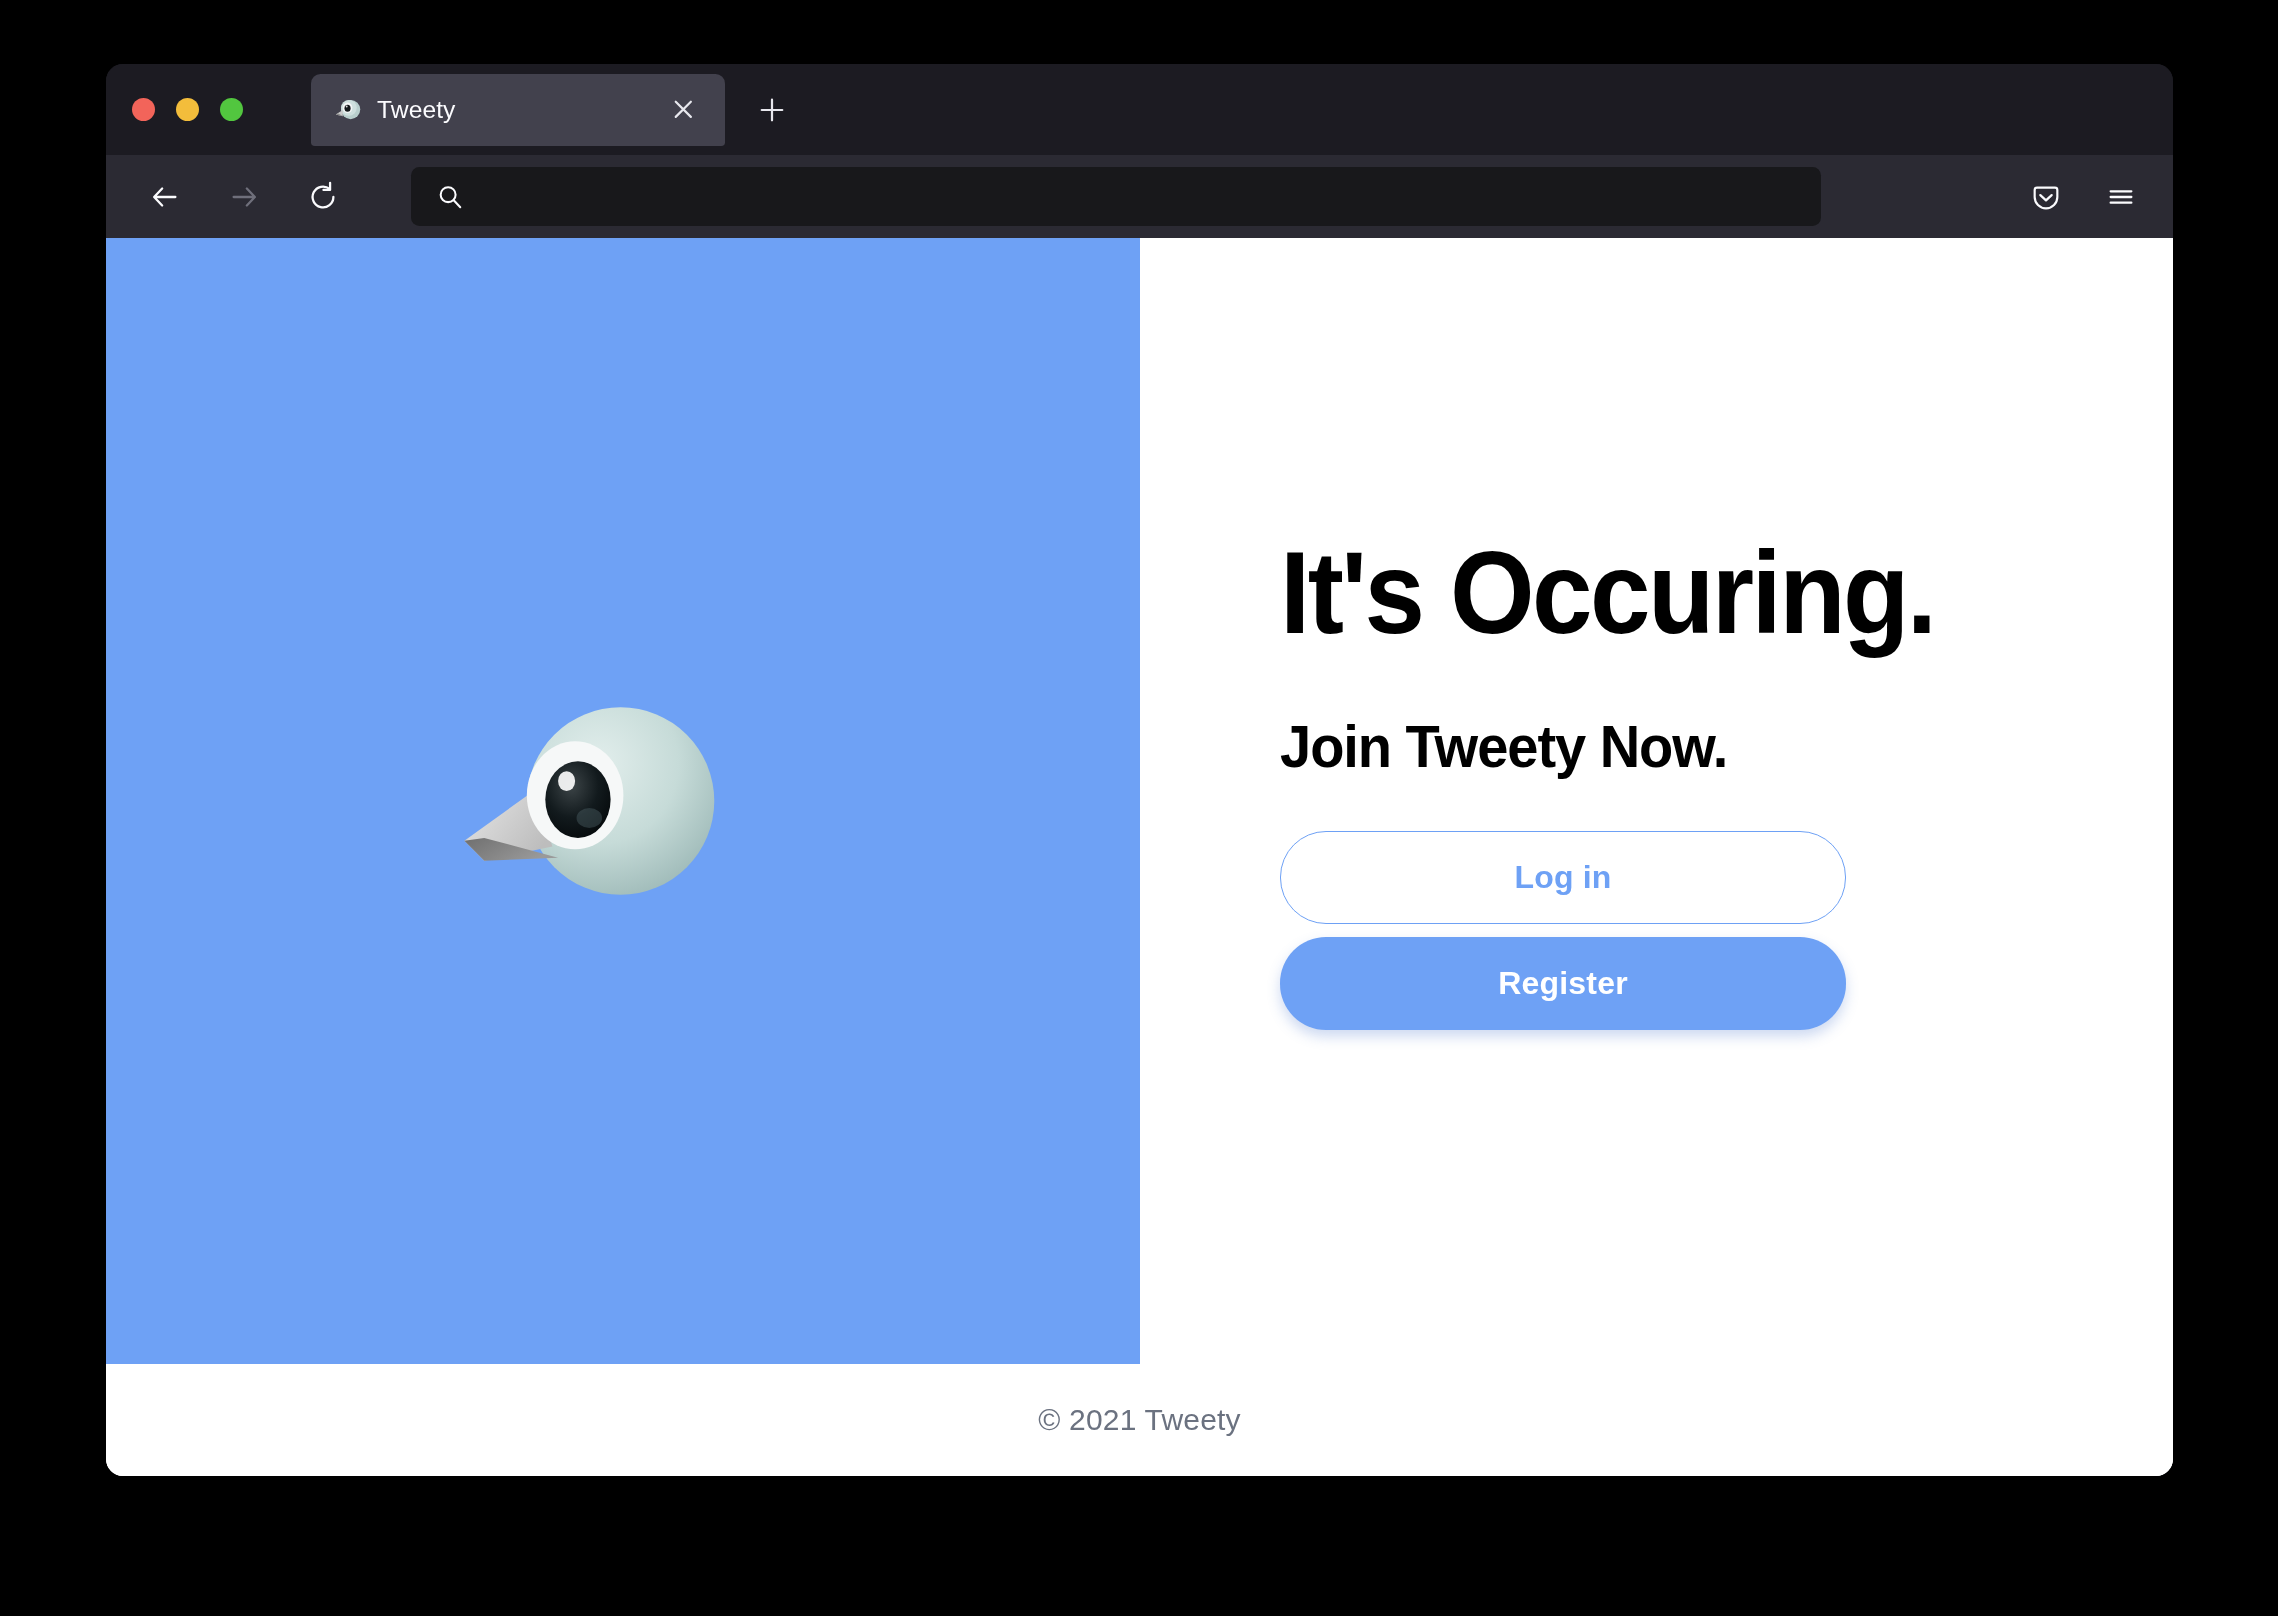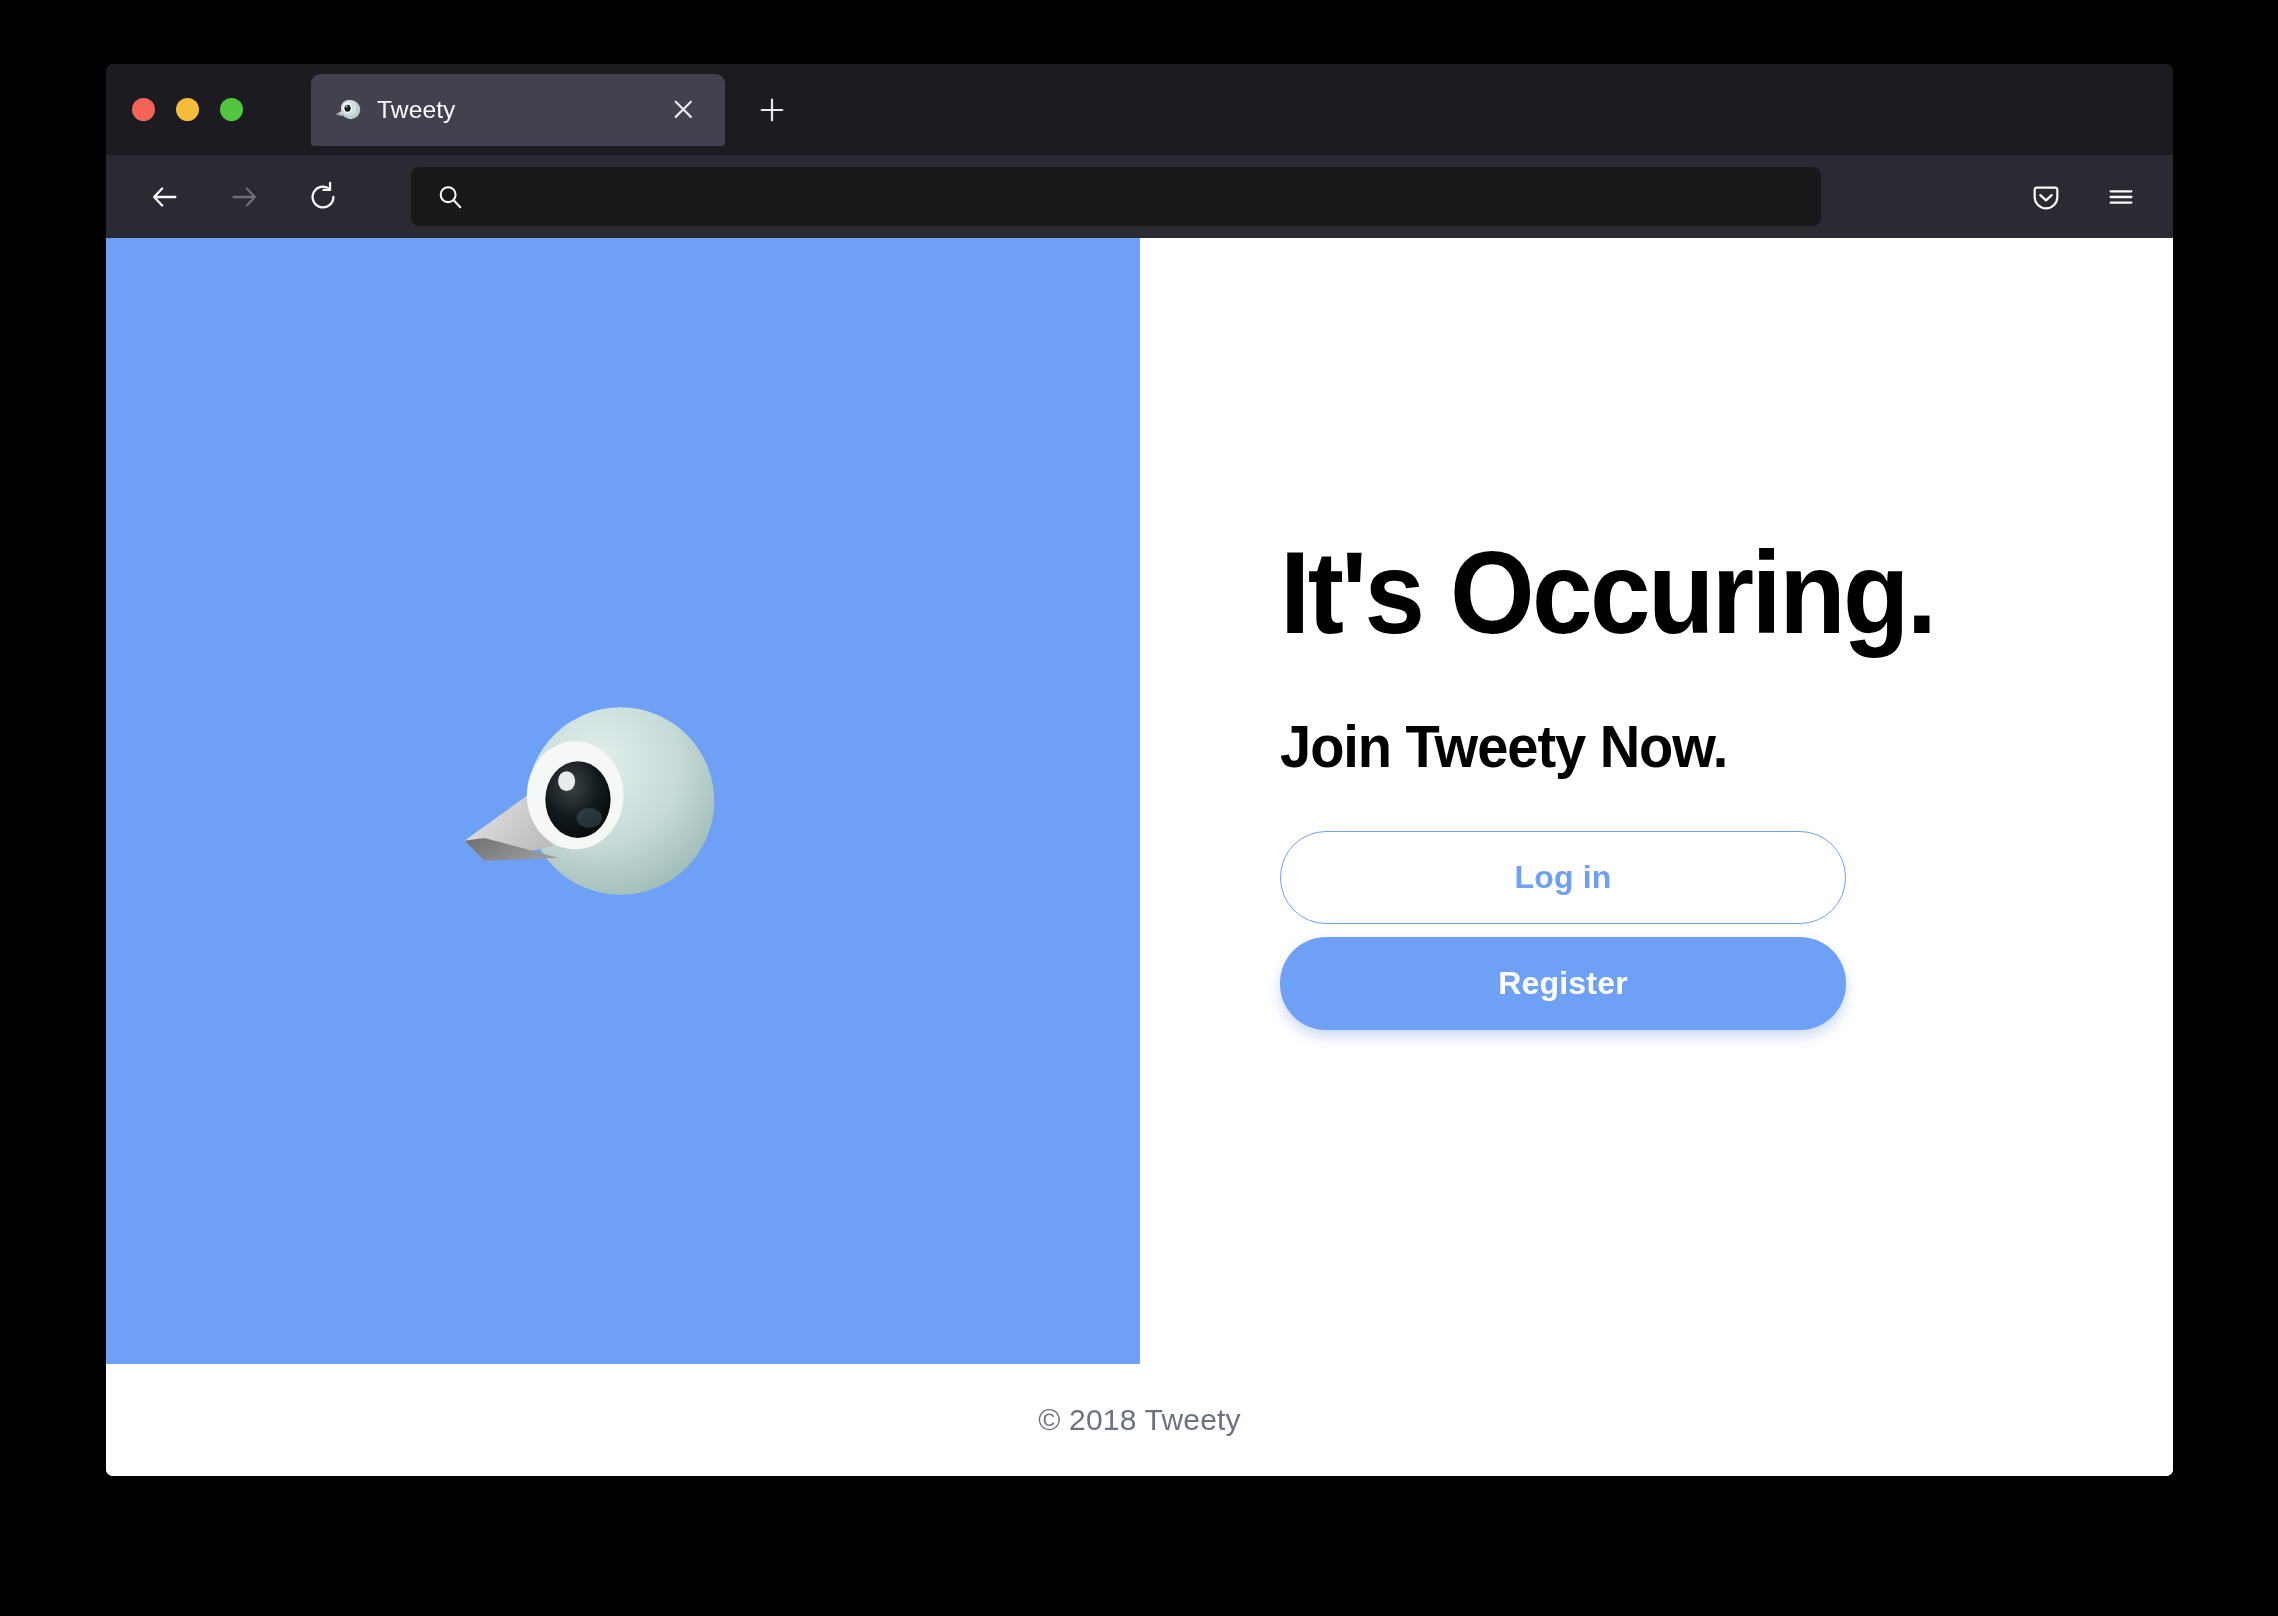--- a/index.html
+++ b/index.html
@@ -15,21 +15,21 @@
   }
 
   
   .window {
     position: absolute;
     left: 106px;
     top: 64px;
     width: 2067px;
     height: 1412px;
     background: #1c1b22;
-    border-radius: 7px;
+    border-radius: 17px;
     overflow: hidden;
     display: flex;
     flex-direction: column;
   }
 
   
   .tabstrip {
     height: 91px;
     background: #1c1b22;
     display: flex;
@@ -379,17 +379,17 @@
 
       <div class="cta-panel">
         <h1 class="headline">It's Occuring.</h1>
         <h2 class="subhead">Join Tweety Now.</h2>
         <button class="btn btn-login">Log in</button>
         <button class="btn btn-register">Register</button>
       </div>
     </div>
 
     <div class="page-footer">
-      <span class="footer-text">© 2018 Tweety</span>
+      <span class="footer-text">© 2021 Tweety</span>
     </div>
   </div>
 </div>
 
 
 </body></html>

